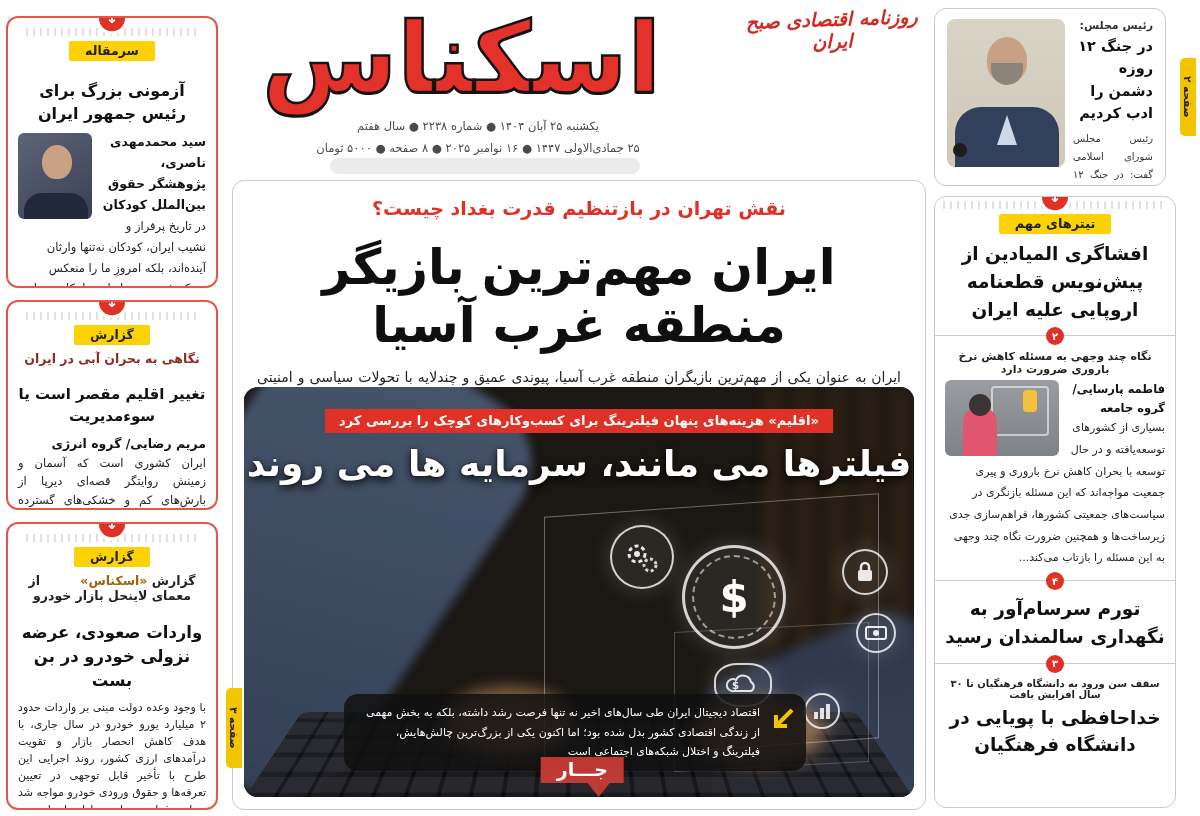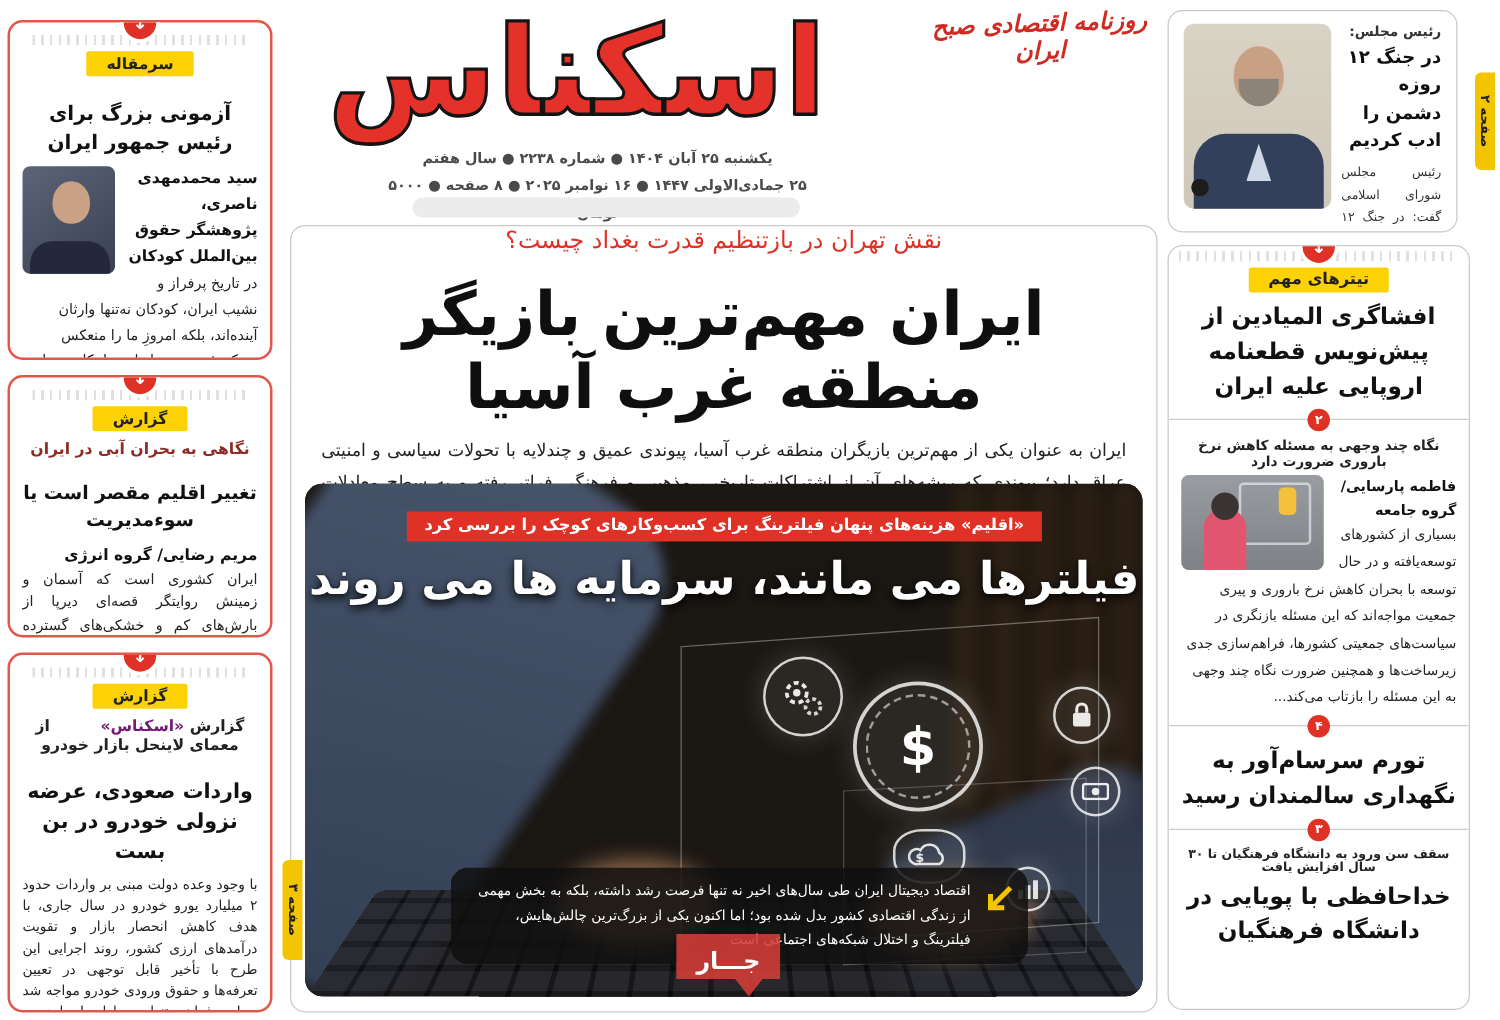--- a/index.html
+++ b/index.html
@@ -12,38 +12,38 @@
   .red-border { border:2px solid #e4564a; }
   .gray-border { border:1px solid #c9c9c9; }
   .hatch { height:8px; margin:4px 8px 5px; background:repeating-linear-gradient(90deg,#d9d9d9 0 2px, transparent 2px 7px); opacity:.8; }
   .arrow-circle { position:absolute; top:-1px; left:50%; transform:translate(-50%,-45%); width:26px; height:26px; border-radius:50%; background:#e03127; color:#fff; font-weight:bold; font-size:15px; display:flex; align-items:center; justify-content:center; z-index:5; box-shadow:0 0 0 3px #fff; }
   .ytab { display:table; margin:0 auto 6px; background:#fcd205; color:#222; font-weight:bold; font-size:12.5px; padding:2px 16px 3px; border-radius:2px; }
   .vtab { position:absolute; background:#f2c500; color:#222; font-weight:bold; font-size:10.5px; writing-mode:vertical-rl; text-align:center; border-radius:5px 0 0 5px; padding:6px 2px; letter-spacing:1px; z-index:20; }
 
   
   .tagline { position:absolute; left:726px; top:8px; width:212px; text-align:center; color:#cf2b22; font-size:19px; font-weight:bold; font-style:italic; transform:rotate(-2deg); }
   .logo { position:absolute; left:262px; top:2px; width:410px; text-align:left; font-size:98px; font-weight:900; color:#e4322b; line-height:1.15; -webkit-text-stroke:2.5px #141414; text-shadow:0 2px 0 #141414; }
-  .dateline { position:absolute; left:298px; top:116px; width:360px; text-align:center; font-size:11.5px; font-weight:bold; color:#4a4a4a; line-height:1.9; }
+  .dateline { position:absolute; left:298px; top:116px; width:360px; text-align:center; font-size:11.5px; font-weight:normal; color:#4a4a4a; line-height:1.9; }
   .gray-pill { position:absolute; left:330px; top:158px; width:310px; height:16px; background:#ececec; border-radius:8px; }
 
   
   .lbox { padding:6px 10px 8px; }
   .lbox .head1 { text-align:center; font-weight:900; font-size:16px; color:#111; line-height:1.45; margin:18px 0 6px; }
   .lbox .kick { text-align:center; font-weight:bold; font-size:12.5px; color:#8e2b25; margin-bottom:3px; }
   .lbox .kick2 { text-align:center; font-weight:bold; font-size:12.5px; color:#222; margin-bottom:2px; }
-  .lbox .kick2 .brand { color:#701a75;margin-left:36px; }
+  .lbox .kick2 .brand { color:#a16207;margin-left:36px; }
   .lbox .byline { font-weight:bold; font-size:12.5px; color:#111; line-height:1.6; }
   .lbox .body { font-size:11.5px; color:#222; text-align:justify; line-height:1.62; }
   .avatar1 { float:left; width:74px; height:86px; border-radius:6px; margin:2px 8px 4px 0; background:linear-gradient(145deg,#5d6478,#394053); position:relative; overflow:hidden; }
   .avatar1 .face { position:absolute; left:24px; top:12px; width:30px; height:34px; border-radius:50% 50% 46% 46%; background:#c9a184; }
   .avatar1 .torso { position:absolute; left:6px; bottom:-8px; width:64px; height:34px; border-radius:18px 18px 0 0; background:#23293a; }
 
   
   .main-box { left:232px; top:180px; width:694px; height:630px; }
-  .main-kick { text-align:center; color:#e03127; font-weight:400; font-size:19px; }
+  .main-kick { text-align:center; color:#e03127; font-weight:700; font-size:19px; margin-top:16px; }
   .main-head { text-align:center; color:#0f0f0f; font-weight:900; font-size:49px; line-height:1.18; margin-top:20px; }
   .main-body { margin:10px 24px 0; font-size:14px; color:#222; text-align:justify; line-height:1.8; }
   .main-ptab { position:absolute; left:14px; top:376px; background:#fcd205; font-weight:bold; font-size:11.5px; padding:2px 12px 3px; border-radius:2px; }
 
   
   .photo { position:absolute; left:11px; top:206px; width:670px; height:410px; border-radius:14px; overflow:hidden; background:#181410; }
   .ph-bg { position:absolute; inset:0;
     background:
       radial-gradient(150px 130px at 12% 16%, rgba(135,175,215,.30), transparent 70%),
       radial-gradient(110px 170px at 24% 42%, rgba(110,150,190,.20), transparent 70%),
@@ -59,24 +59,24 @@
       repeating-linear-gradient(0deg, rgba(255,255,255,.04) 0 18px, rgba(0,0,0,.3) 18px 24px),
       #15151a;
       transform:perspective(360px) rotateX(38deg); opacity:.92; border-radius:8px; }
   .holo-frame { position:absolute; border:1px solid rgba(255,255,255,.35); }
   .ph-banner { position:absolute; top:22px; left:50%; transform:translateX(-50%); background:#e03127; color:#fff; font-weight:bold; font-size:13px; padding:4px 14px 5px; white-space:nowrap; z-index:6; }
   .ph-head { position:absolute; top:56px; width:100%; text-align:center; color:#fff; font-weight:900; font-size:36px; text-shadow:0 3px 8px rgba(0,0,0,.9), 0 0 2px rgba(0,0,0,.8); z-index:6; }
   .circle-ic { position:absolute; border-radius:50%; border:2px solid rgba(255,255,255,.8); background:rgba(255,255,255,.07); box-shadow:0 0 22px rgba(255,255,255,.18); display:flex; align-items:center; justify-content:center; z-index:4; }
   .dollar-big { width:104px; height:104px; border-width:3px; }
   .dollar-big .inner { position:absolute; inset:7px; border:2px dashed rgba(255,255,255,.55); border-radius:50%; }
   .dollar-big span { font-size:42px; font-weight:900; color:#fff; }
-  .ph-caption { position:absolute; left:116px; width:462px; bottom:26px; background:rgba(16,16,16,.84); border-radius:14px; padding:9px 46px 10px 14px; color:#fff; font-size:11px; line-height:1.75; text-align:right; z-index:7; }
+  .ph-caption { position:absolute; left:100px; width:462px; bottom:26px; background:rgba(16,16,16,.84); border-radius:14px; padding:9px 46px 10px 14px; color:#fff; font-size:11px; line-height:1.75; text-align:right; z-index:7; }
   .cap-arrow { position:absolute; right:10px; top:12px; }
   .watermark { position:absolute; bottom:0px; left:50%; transform:translateX(-46%); z-index:8; }
-  .wm-ribbon { background:rgba(214,62,56,.88); color:#fff; font-weight:900; font-size:19px; padding:11px 16px 3px; }
+  .wm-ribbon { background:rgba(214,62,56,.88); color:#fff; font-weight:900; font-size:19px; padding:1px 16px 3px; }
   .wm-tri { width:0; height:0; border-left:11px solid transparent; border-right:11px solid transparent; border-top:14px solid rgba(214,62,56,.88); margin-right:14px; }
 
   
   .tr-box { left:934px; top:8px; width:232px; height:178px; padding:10px 12px; }
   .tr-photo { float:left; width:118px; height:148px; border-radius:8px; margin-right:8px; background:linear-gradient(#d9d3c6,#cfc8b9); position:relative; overflow:hidden; }
   .tr-photo .head { position:absolute; left:40px; top:18px; width:40px; height:46px; border-radius:50% 50% 44% 44%; background:#c8a184; }
   .tr-photo .beard { position:absolute; left:44px; top:44px; width:32px; height:22px; border-radius:0 0 18px 18px; background:#8c8478; }
   .tr-photo .suit { position:absolute; left:8px; bottom:-6px; width:104px; height:66px; border-radius:26px 26px 0 0; background:#33405c; }
   .tr-photo .shirt { position:absolute; left:50px; bottom:22px; width:20px; height:30px; background:#cfd8e6; clip-path:polygon(50% 0,100% 100%,0 100%); }
   .tr-photo .mic { position:absolute; left:6px; bottom:10px; width:14px; height:14px; border-radius:50%; background:#1c1c1c; }

